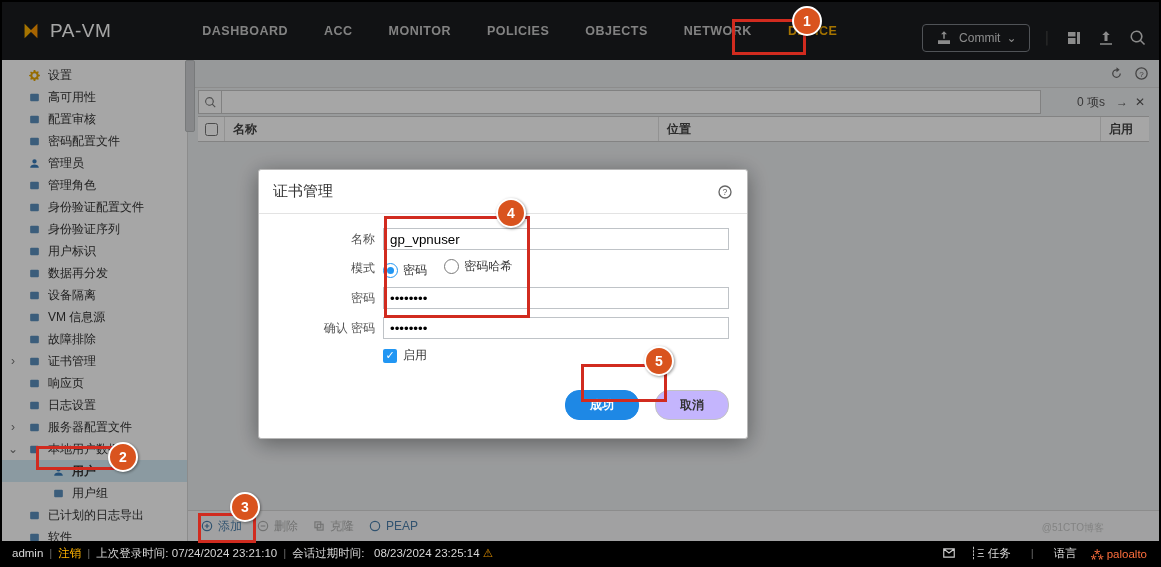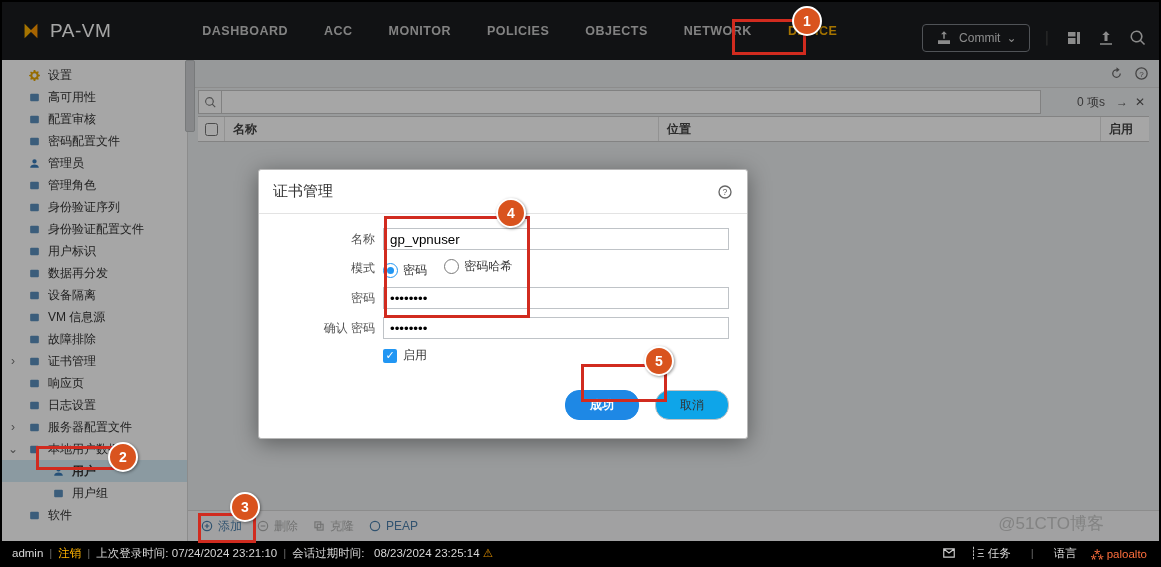--- a/index.html
+++ b/index.html
@@ -70,28 +70,28 @@
   .flabel{width:98px;text-align:right;padding-right:8px;color:#555;}
   .finput{flex:1;}
   .finput input[type=text],.finput input[type=password]{width:100%;height:22px;border:1px solid #bfc3c7;padding:0 6px;box-sizing:border-box;}
   .radio{display:inline-flex;align-items:center;margin-right:14px;}
   .radio .dot{width:13px;height:13px;border:1px solid #7a7a7a;border-radius:50%;margin-right:5px;display:flex;align-items:center;justify-content:center;}
   .radio .dot.sel{border-color:#2196f3;}
   .radio .dot.sel::after{content:"";width:7px;height:7px;border-radius:50%;background:#2196f3;}
   .chk{display:inline-flex;align-items:center;}
   .chk .box{width:14px;height:14px;background:#2196f3;border-radius:2px;margin-right:6px;display:flex;align-items:center;justify-content:center;color:#fff;font-size:11px;}
   .modal-actions{display:flex;justify-content:flex-end;gap:16px;padding:12px 18px 18px;margin-left:12px;}
-  .btn{min-width:72px;height:28px;border-radius:14px;border:1px solid #c3c3c3;display:flex;align-items:center;justify-content:center;background:#0ea5e9;}
+  .btn{min-width:72px;height:28px;border-radius:14px;border:1px solid #c3c3c3;display:flex;align-items:center;justify-content:center;background:#c4b5fd;font-weight:bold;}
   .btn.primary{background:#1e88e5;border-color:#1e88e5;color:#fff;font-weight:600;}
 
   
   .callout{position:absolute;border:3px solid #d12b1f;z-index:50;}
   .cnum{position:absolute;width:26px;height:26px;border-radius:50%;background:#d9531e;color:#fff;font-weight:700;display:flex;align-items:center;justify-content:center;font-size:14px;z-index:55;border:2px solid #fff;box-shadow:1px 1px 3px rgba(0,0,0,.4);}
 
-  .watermark{position:absolute;right:55px;bottom:30px;color:#c9c9c9;font-size:17px;z-index:18;}
+  .watermark{position:absolute;right:55px;bottom:30px;color:#c9c9c9;font-size:10px;z-index:18;}
 </style>
 </head>
 <body>
 
 <div class="topbar">
   <div class="brand">
     <span class="brand-logo">
       <svg viewBox="0 0 24 24">
           <path fill="#ffb300" d="M5 4l8 8-8 8z"></path>
           <path fill="#ff9900" d="M19 4l-8 8 8 8z"></path>
@@ -179,36 +179,36 @@
           </svg>
         </span>
         <span>管理角色</span>
       </div>
       <div class="tree-item rel level1">
         <span class="tree-ico">
           <svg viewBox="0 0 24 24">
             <rect x="4" y="5" width="16" height="14" rx="2" fill="#5b8fbd"></rect>
           </svg>
         </span>
+        <span>身份验证配置文件</span>
+      </div>
+      <div class="tree-item rel level1">
+        <span class="tree-ico">
+          <svg viewBox="0 0 24 24">
+            <rect x="4" y="5" width="16" height="14" rx="2" fill="#5b8fbd"></rect>
+          </svg>
+        </span>
         <span>身份验证序列</span>
       </div>
       <div class="tree-item rel level1">
         <span class="tree-ico">
           <svg viewBox="0 0 24 24">
             <rect x="4" y="5" width="16" height="14" rx="2" fill="#5b8fbd"></rect>
           </svg>
         </span>
-        <span>身份验证配置文件</span>
-      </div>
-      <div class="tree-item rel level1">
-        <span class="tree-ico">
-          <svg viewBox="0 0 24 24">
-            <rect x="4" y="5" width="16" height="14" rx="2" fill="#5b8fbd"></rect>
-          </svg>
-        </span>
         <span>用户标识</span>
       </div>
       <div class="tree-item rel level1">
         <span class="tree-ico">
           <svg viewBox="0 0 24 24">
             <rect x="4" y="5" width="16" height="14" rx="2" fill="#5b8fbd"></rect>
           </svg>
         </span>
         <span>数据再分发</span>
       </div>
@@ -287,20 +287,28 @@
         </span>
         <span>用户</span>
       </div>
       <div class="tree-item rel level2">
         <span class="tree-ico">
           <svg viewBox="0 0 24 24">
             <rect x="4" y="5" width="16" height="14" rx="2" fill="#5b8fbd"></rect>
           </svg>
         </span>
         <span>用户组</span>
+      </div>
+      <div class="tree-item rel level1">
+        <span class="tree-ico">
+          <svg viewBox="0 0 24 24">
+            <rect x="4" y="5" width="16" height="14" rx="2" fill="#5b8fbd"></rect>
+          </svg>
+        </span>
+        <span>已计划的日志导出</span>
       </div>
       <div class="tree-item rel level1">
         <span class="tree-ico">
           <svg viewBox="0 0 24 24">
             <rect x="4" y="5" width="16" height="14" rx="2" fill="#5b8fbd"></rect>
           </svg>
         </span>
         <span>软件</span>
       </div>
     </div>

